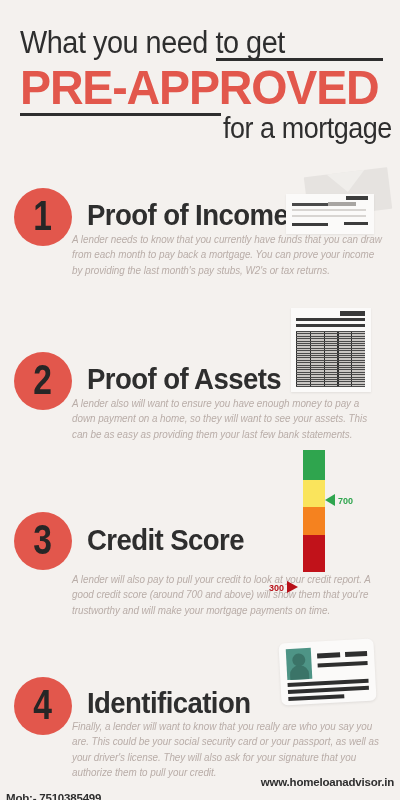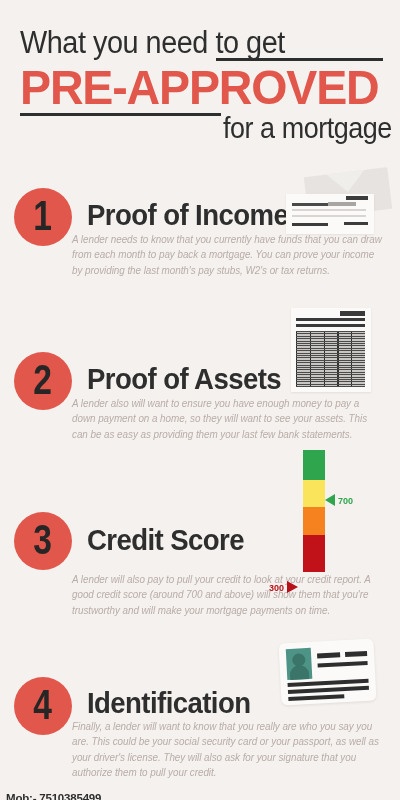--- a/index.html
+++ b/index.html
@@ -270,13 +270,14 @@
     <i class="t2"></i>
     <i class="t3"></i>
     <i class="t4"></i>
     <i class="t5"></i>
     <i class="t6"></i>
   </div>
 </div>
 
 <div id="footer">
   <div class="fl">Mob:- 7510385499</div>
+  <div class="fr">www.homeloanadvisor.in</div>
 </div>
 
 </body></html>

